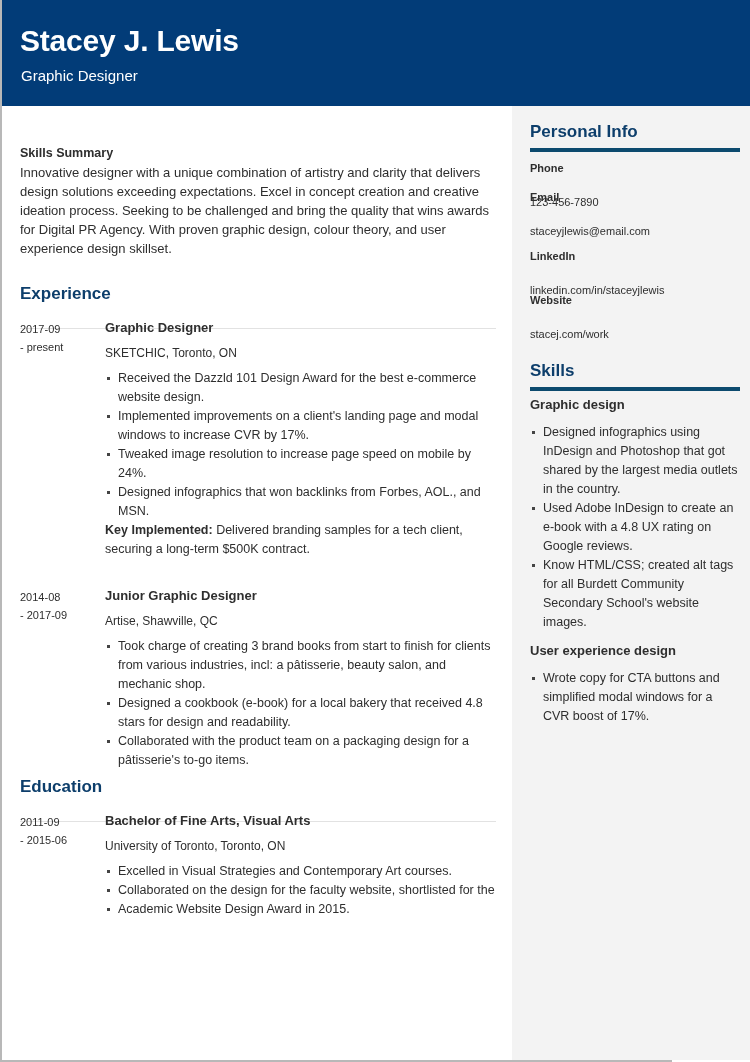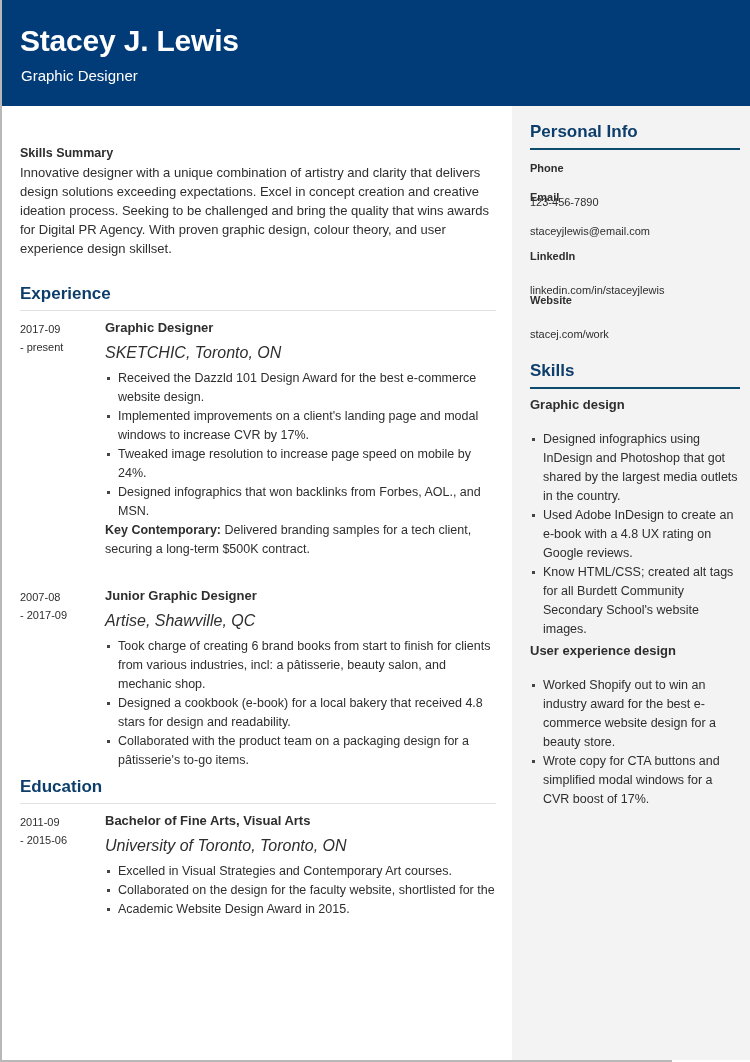--- a/index.html
+++ b/index.html
@@ -25,48 +25,48 @@
     .sidebar {
       position: absolute; left: 510px; top: 106px; width: 238px; height: 954px;
       background: #f3f3f3;
     }
     .main { position: absolute; left: 18px; top: 106px; width: 476px; }
     .summary-title { position: absolute; top: 40px; left: 0; font-size: 12.5px; font-weight: bold; color: #2e2e2e; text-align: center; }
     .summary-text { position: absolute; top: 57px; left: 0; width: 478px; font-size: 13px; line-height: 19px; color: #2e2e2e; }
     .section-title {
       position: absolute; left: 0; width: 476px;
       font-size: 17px; font-weight: bold; color: #0d3e6b;
-      border-bottom: 1px solid #e2e2e2; padding-bottom: 6px;
+      border-bottom: 1px solid #e2e2e2; padding-bottom: 24px;
     }
     .entry { position: absolute; left: 0; width: 476px; }
     .entry .dates { position: absolute; left: 0; top: 0; width: 80px; font-size: 11px; line-height: 18px; color: #2e2e2e; }
     .entry .body { position: absolute; left: 85px; top: 0; width: 395px; }
     .entry .title { font-size: 13px; font-weight: bold; color: #2e2e2e; line-height: 16px; }
-    .entry .org { font-size: 16px; font-style: italic; color: #2e2e2e; margin-top: 9px; line-height: 16px; }
+    .entry .org { font-size: 12px; color: #2e2e2e; margin-top: 9px; line-height: 16px; }
     .bullets { list-style: none; margin-top: 8px; }
     .bullets li {
       position: relative; padding-left: 13px; font-size: 12.5px; line-height: 19px; color: #2e2e2e;
     }
     .bullets li::before {
       content: ""; position: absolute; left: 2px; top: 8px; width: 3px; height: 3px; background: #444;
     }
     .key-ach { font-size: 12.5px; line-height: 19px; color: #2e2e2e; }
     .key-ach b { font-weight: bold; }
 
     .side-title {
       position: absolute; left: 18px; width: 210px;
       font-size: 17px; font-weight: bold; color: #0d3e6b;
-      border-bottom: 2px solid #0c4a6e; padding-bottom: 6px;
+      border-bottom: 4px solid #0c4a6e; padding-bottom: 6px;
     }
     .info-item { position: absolute; left: 18px; width: 210px; }
     .info-label { font-size: 11px; font-weight: bold; color: #2e2e2e; line-height: 14px; }
     .info-value { font-size: 11px; color: #2e2e2e; margin-top: 20px; line-height: 14px; }
     .skill-group { position: absolute; left: 18px; width: 210px; }
     .skill-name { font-size: 13px; font-weight: bold; color: #2e2e2e; line-height: 16px; }
-    .skill-group .bullets { margin-top: 17px; }
+    .skill-group .bullets { margin-top: 10px; }
     .skill-group .bullets li { padding-left: 13px; }
   </style>
 </head>
 <body>
 
 <div class="page">
 
   <div class="header">
     <div class="name">Stacey J. Lewis</div>
     <div class="role">Graphic Designer</div>
@@ -99,21 +99,20 @@
       <ul class="bullets">
         <li>Designed infographics using InDesign and Photoshop that got shared by the largest media outlets in the country.</li>
         <li>Used Adobe InDesign to create an e-book with a 4.8 UX rating on Google reviews.</li>
         <li>Know HTML/CSS; created alt tags for all Burdett Community Secondary School's website images.</li>
       </ul>
     </div>
 
     <div class="skill-group" style="top:537px;">
       <div class="skill-name">User experience design</div>
       <ul class="bullets">
-        <li>Worked Shopify out to win an industry award for the best e-commerce website design for a beauty store.</li>
         <li>Wrote copy for CTA buttons and simplified modal windows for a CVR boost of 17%.</li>
       </ul>
     </div>
   </div>
 
   <div class="main">
     <div class="summary-title">Skills Summary</div>
     <div class="summary-text">Innovative designer with a unique combination of artistry and clarity that delivers design solutions exceeding expectations. Excel in concept creation and creative ideation process. Seeking to be challenged and bring the quality that wins awards for Digital PR Agency. With proven graphic design, colour theory, and user experience design skillset.</div>
 
     <div class="section-title" style="top:178px;">Experience</div>
@@ -125,34 +124,34 @@
       </div>
       <div class="body">
         <div class="title">Graphic Designer</div>
         <div class="org">SKETCHIC, Toronto, ON</div>
         <ul class="bullets">
           <li>Received the Dazzld 101 Design Award for the best e-commerce website design.</li>
           <li>Implemented improvements on a client's landing page and modal windows to increase CVR by 17%.</li>
           <li>Tweaked image resolution to increase page speed on mobile by 24%.</li>
           <li>Designed infographics that won backlinks from Forbes, AOL., and MSN.</li>
         </ul>
-        <div class="key-ach"><b>Key Contemporary:</b><span> Delivered branding samples for a tech client, securing a long-term $500K contract.</span></div>
+        <div class="key-ach"><b>Key Implemented:</b><span> Delivered branding samples for a tech client, securing a long-term $500K contract.</span></div>
       </div>
     </div>
 
     <div class="entry" style="top:482px;">
       <div class="dates">
-        <div>2007-08</div>
+        <div>2014-08</div>
         <div>- 2017-09</div>
       </div>
       <div class="body">
         <div class="title">Junior Graphic Designer</div>
         <div class="org">Artise, Shawville, QC</div>
         <ul class="bullets">
-          <li>Took charge of creating 6 brand books from start to finish for clients from various industries, incl: a pâtisserie, beauty salon, and mechanic shop.</li>
+          <li>Took charge of creating 3 brand books from start to finish for clients from various industries, incl: a pâtisserie, beauty salon, and mechanic shop.</li>
           <li>Designed a cookbook (e-book) for a local bakery that received 4.8 stars for design and readability.</li>
           <li>Collaborated with the product team on a packaging design for a pâtisserie's to-go items.</li>
         </ul>
       </div>
     </div>
 
     <div class="section-title" style="top:671px;">Education</div>
 
     <div class="entry" style="top:707px;">
       <div class="dates">

